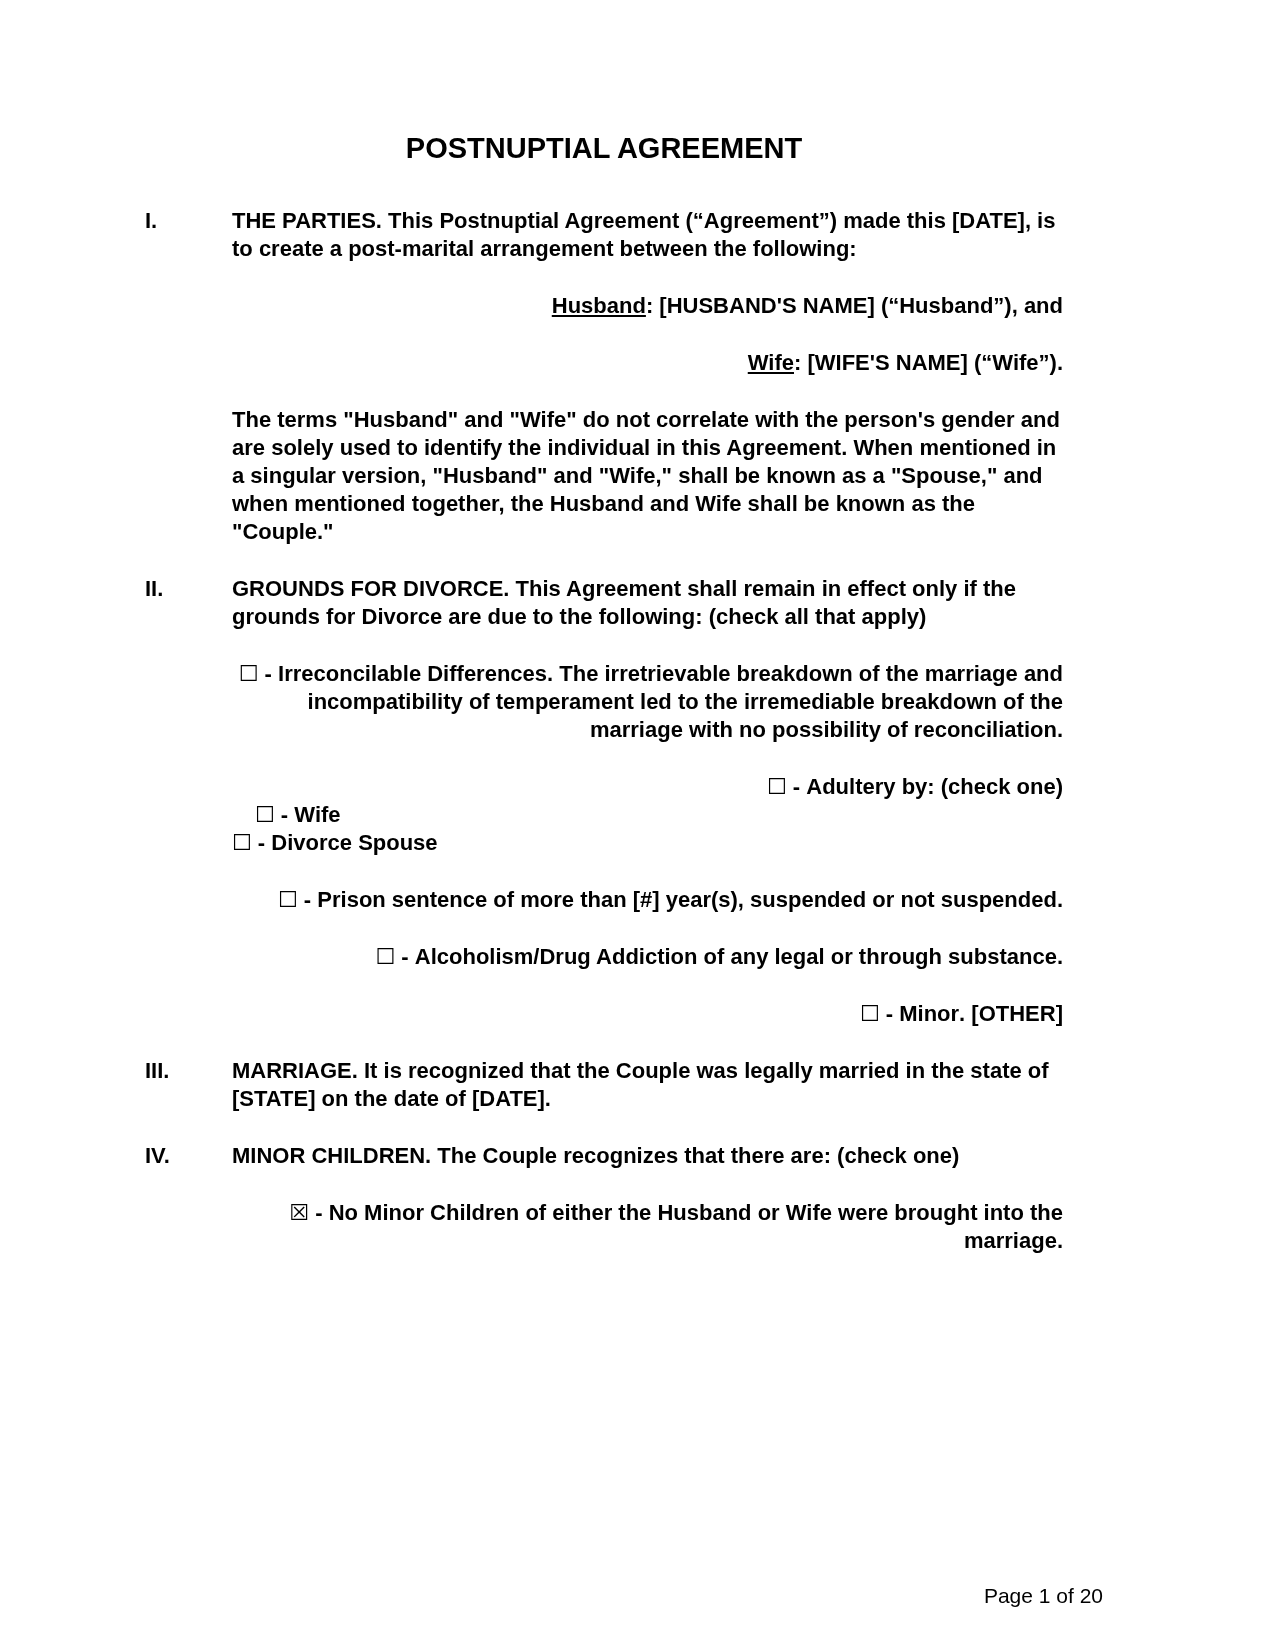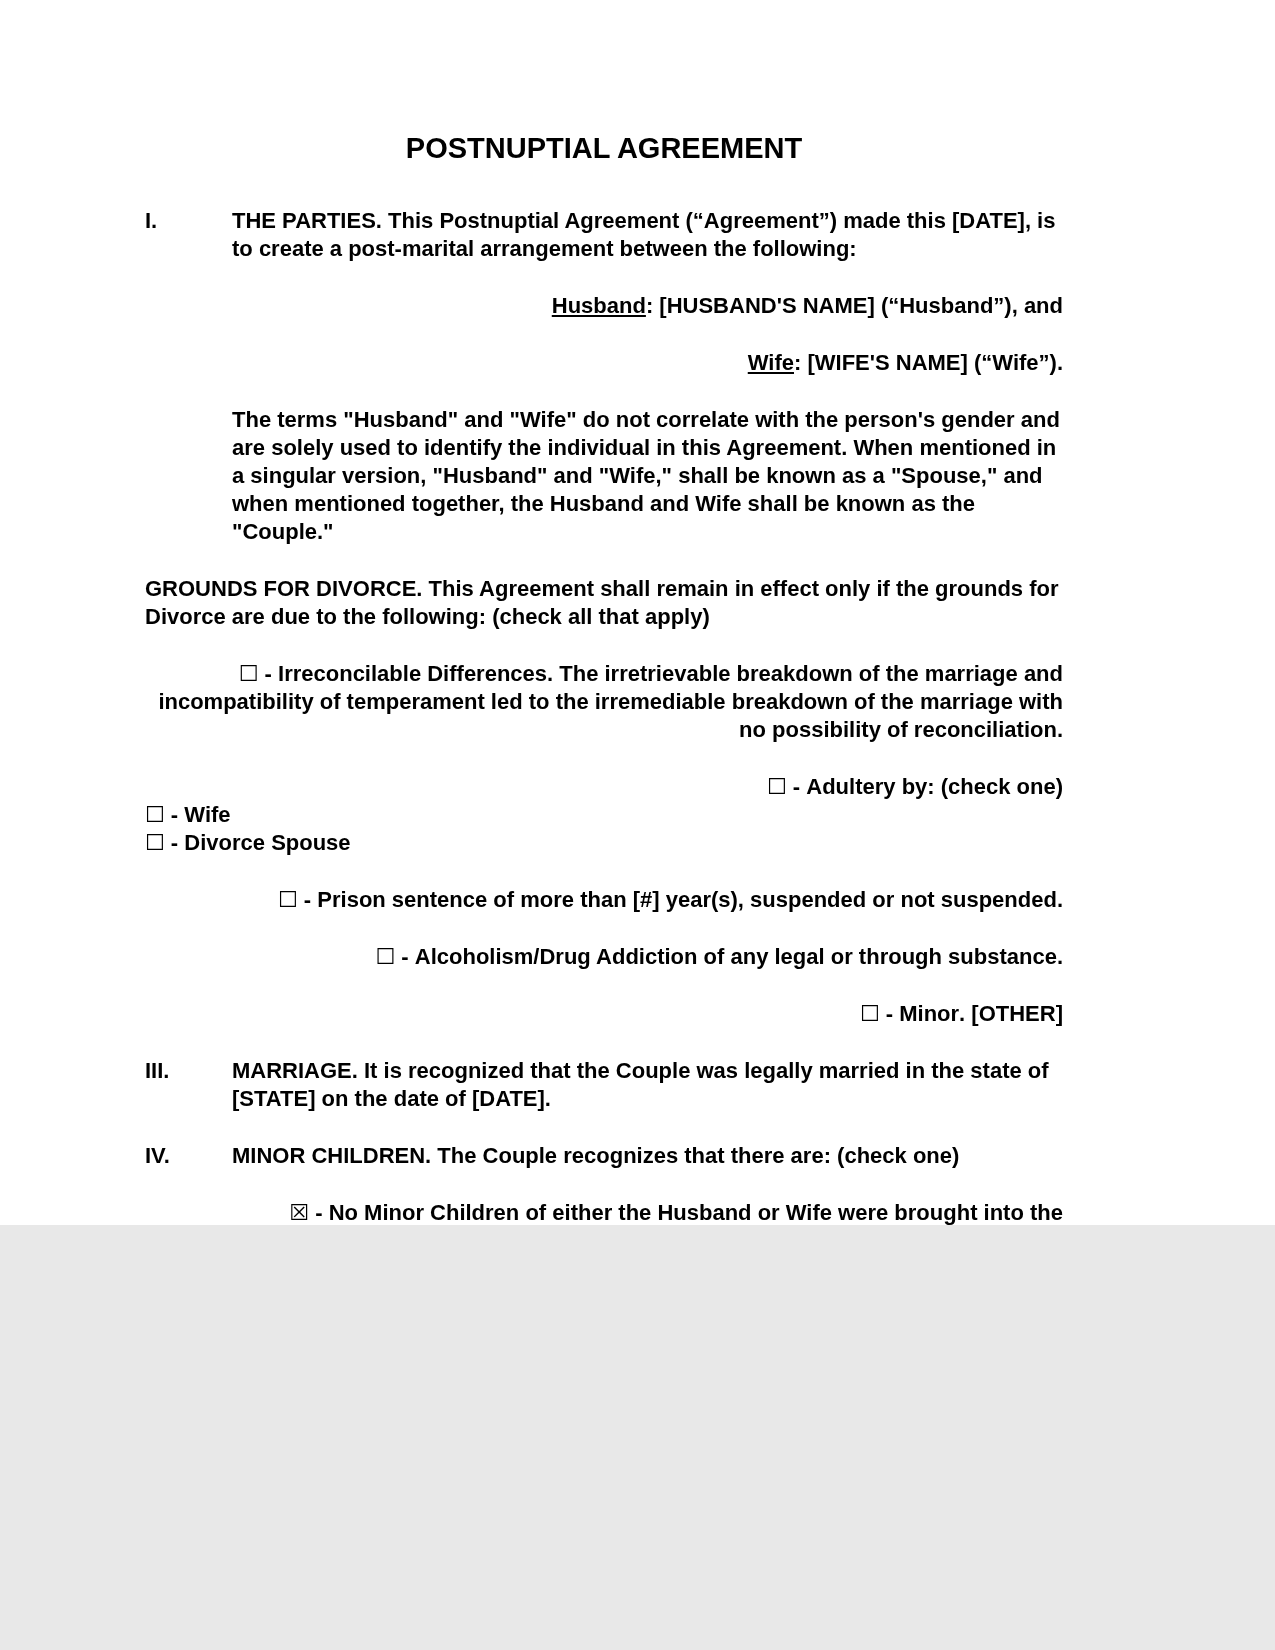--- a/index.html
+++ b/index.html
@@ -1,40 +1,40 @@
 <!DOCTYPE html>
 <html><head>
 <meta charset="utf-8">
 <style>
   html, body { margin: 0; padding: 0; background: #e8e8e8; }
   .page {
     position: relative;
     width: 1275px;
-    height: 1225px;
+    height: 1650px;
     margin: 0 auto;
     background: #ffffff;
     box-sizing: border-box;
     padding: 132px 212px 0 145px;
     font-family: "Liberation Sans", "DejaVu Sans", sans-serif;
     font-size: 22px;
     line-height: 28px;
     color: #000000;
   }
   h1.doc-title {
     text-align: center;
     font-size: 29px;
     line-height: 33px;
     font-weight: bold;
     margin: 0 0 42px 0;
   }
   .sec { display: flex; margin: 0 0 29px 0; }
   .sec .num { flex: 0 0 87px; width: 87px; font-weight: bold; }
   .sec .body { flex: 1; min-width: 0; font-weight: bold; }
   p.para { margin: 0 0 29px 0; }
-  p.para.mb0 { margin-bottom: 0; }
+  p.para.mb0 { margin-bottom: 0; margin-left: 23px; }
   p.para:last-child { margin-bottom: 0; }
   .indent1 { margin-left: 55px; text-align: right; }
   .indent2 { margin-left: 126px; }
   .u { text-decoration: underline; }
   .cb { font-family: "DejaVu Sans", sans-serif; }
   .footer {
     position: absolute;
     top: 1583px;
     right: 172px;
     font-size: 21px;
@@ -52,20 +52,21 @@
     <div class="num">I.</div>
     <div class="body">
       <p class="para"><b>THE PARTIES</b><span>. This Postnuptial Agreement (“Agreement”) made this [DATE], is to create a post-marital arrangement between the following:</span></p>
       <p class="para indent1"><span class="u">Husband</span><span>: [HUSBAND'S NAME] (“Husband”), and</span></p>
       <p class="para indent1"><span class="u">Wife</span><span>: [WIFE'S NAME] (“Wife”).</span></p>
       <p class="para">The terms "Husband" and "Wife" do not correlate with the person's gender and are solely used to identify the individual in this Agreement. When mentioned in a singular version, "Husband" and "Wife," shall be known as a "Spouse," and when mentioned together, the Husband and Wife shall be known as the "Couple."</p>
     </div>
   </div>
 
   <div class="sec">
+    <div class="num">II.</div>
     <div class="body">
       <p class="para"><b>GROUNDS FOR DIVORCE</b><span>. This Agreement shall remain in effect only if the grounds for Divorce are due to the following: (check all that apply)</span></p>
 
       <p class="para indent1">
         <span class="cb">☐</span>
         <span>-</span>
         <b>Irreconcilable Differences</b><span>. The irretrievable breakdown of the marriage and incompatibility of temperament led to the irremediable breakdown of the marriage with no possibility of reconciliation.</span>
       </p>
 
       <p class="para indent1 mb0">

